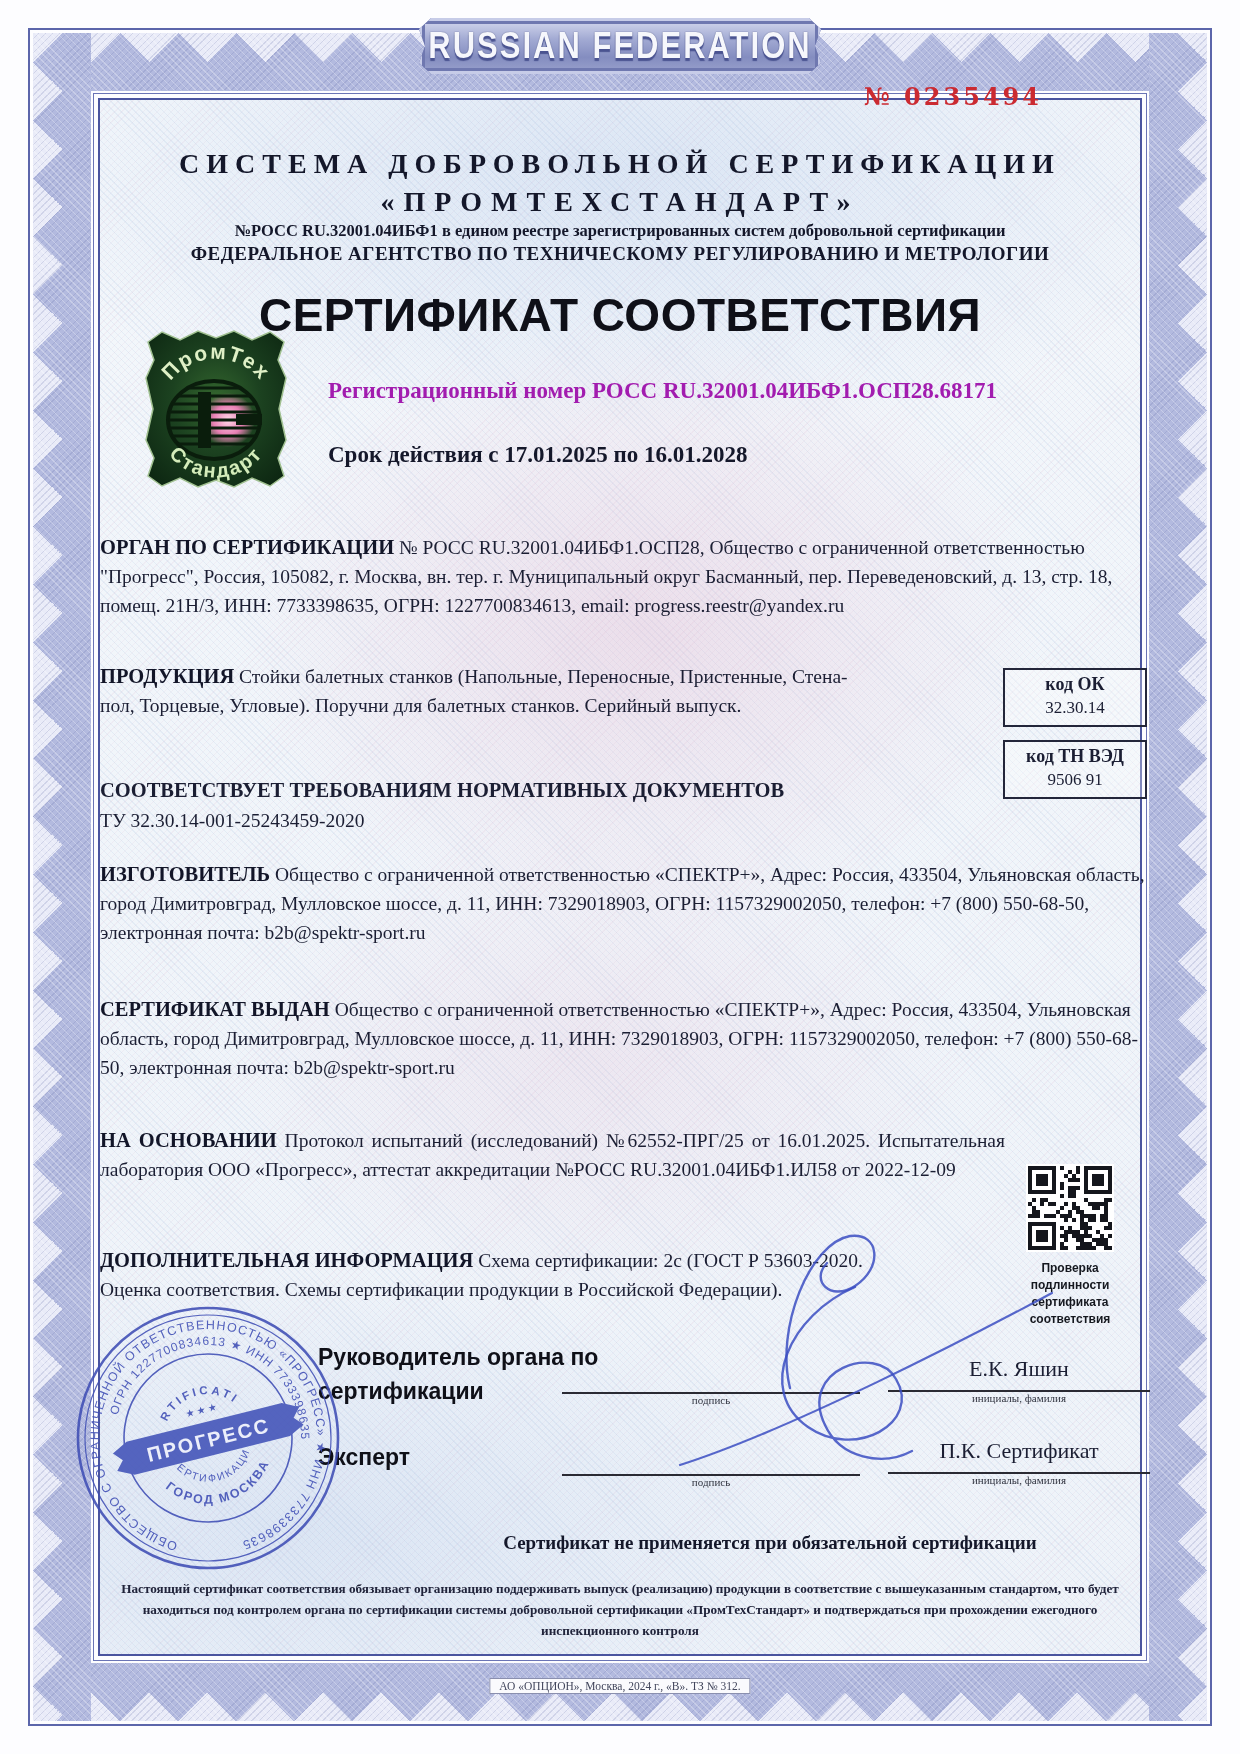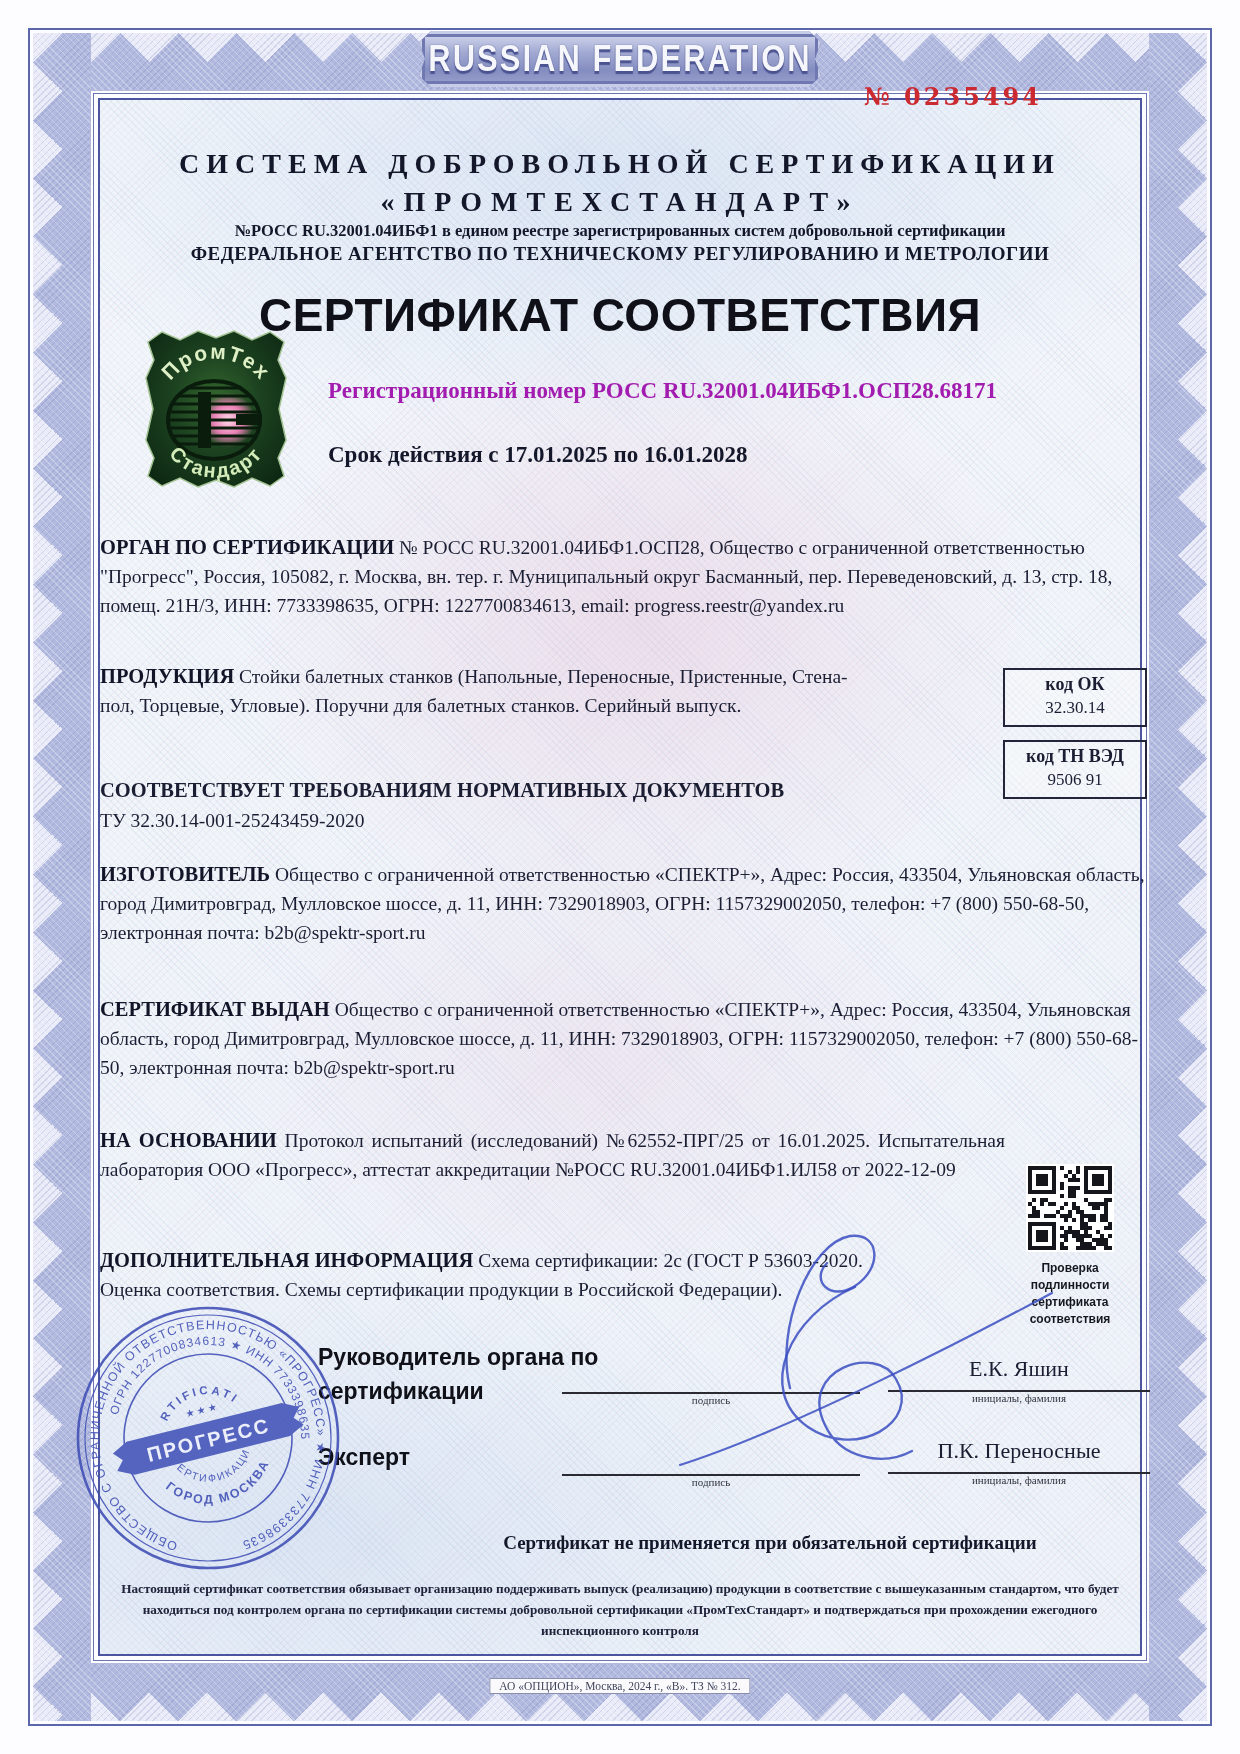--- a/index.html
+++ b/index.html
@@ -32,21 +32,21 @@
     radial-gradient(80% 22% at 50% 5%,rgba(150,180,225,.26),transparent 75%),
     radial-gradient(70% 22% at 20% 92%,rgba(150,180,225,.22),transparent 75%),
     repeating-linear-gradient(45deg,rgba(110,150,200,.10) 0 1px,transparent 1px 5px),
     repeating-linear-gradient(-45deg,rgba(200,130,170,.08) 0 1px,transparent 1px 5px),
     linear-gradient(#f3f7fb,#eef3f9);}
   
   .banner{position:absolute;top:18px;left:50%;transform:translateX(-50%);width:402px;height:56px;
     clip-path:polygon(3% 0,97% 0,100% 20%,98.5% 50%,100% 80%,97% 100%,3% 100%,0 80%,1.5% 50%,0 20%);
     background:linear-gradient(180deg,#d8dcf0 0%,#a2aad3 38%,#848dc0 70%,#9aa2cd 100%);
     box-shadow:inset 0 0 0 3px #c7cce8, inset 0 0 0 6px #6f78b0;
-    display:flex;align-items:center;justify-content:center;z-index:5;margin-top:13px;}
+    display:flex;align-items:center;justify-content:center;z-index:5;}
   .banner-text{font-family:"Liberation Sans",sans-serif;font-weight:800;font-size:31px;
     letter-spacing:2px;color:#f6f7fc;transform:scaleY(1.22);
     text-shadow:0 2px 1px #4a5390,0 0 1px #39406e;white-space:nowrap;}
   .cert-no{position:absolute;top:82px;right:198px;font-family:"DejaVu Serif",serif;
     font-size:24px;font-weight:600;color:#cb2a31;letter-spacing:3px;z-index:3;}
   .c{position:absolute;left:0;right:0;text-align:center;z-index:2;}
   .sys1{top:148px;font-size:28px;font-weight:600;letter-spacing:7px;color:#14172a;}
   .sys2{top:186px;font-size:28px;font-weight:600;letter-spacing:9px;color:#14172a;}
   .registry{top:221px;font-size:16.5px;font-weight:700;color:#14172a;}
   .agency{top:243px;font-size:19px;font-weight:700;letter-spacing:.5px;color:#14172a;}
@@ -339,21 +339,21 @@
     <div class="sub">подпись</div>
   </div>
   <div class="field f-name1">
     <div class="nm">Е.К. Яшин</div>
     <div class="sub">инициалы, фамилия</div>
   </div>
   <div class="field f-sign2">
     <div class="sub">подпись</div>
   </div>
   <div class="field f-name2">
-    <div class="nm">П.К. Переносные</div>
+    <div class="nm">П.К. Сертификат</div>
     <div class="sub">инициалы, фамилия</div>
   </div>
 
   <svg class="ink" style="left:755px;top:1218px" width="180" height="180" viewBox="0 0 180 180">
     <path d="M35,170 C20,110 55,25 95,18 C125,14 128,50 100,68 C75,84 55,62 72,45" fill="none" stroke="#3b4ec2" stroke-width="2.4" stroke-linecap="round" opacity=".85"></path>
   </svg>
   <svg class="ink" style="left:640px;top:1275px" width="440" height="205" viewBox="0 0 440 205">
     <path d="M215,12 C150,40 115,115 168,152 C215,185 282,148 256,104 C236,68 158,95 185,150 C200,183 242,192 272,176" fill="none" stroke="#3b4ec2" stroke-width="2.4" stroke-linecap="round" opacity=".85"></path>
     <path d="M40,190 C150,155 330,62 412,18" fill="none" stroke="#3b4ec2" stroke-width="2.2" stroke-linecap="round" opacity=".85"></path>
   </svg>

